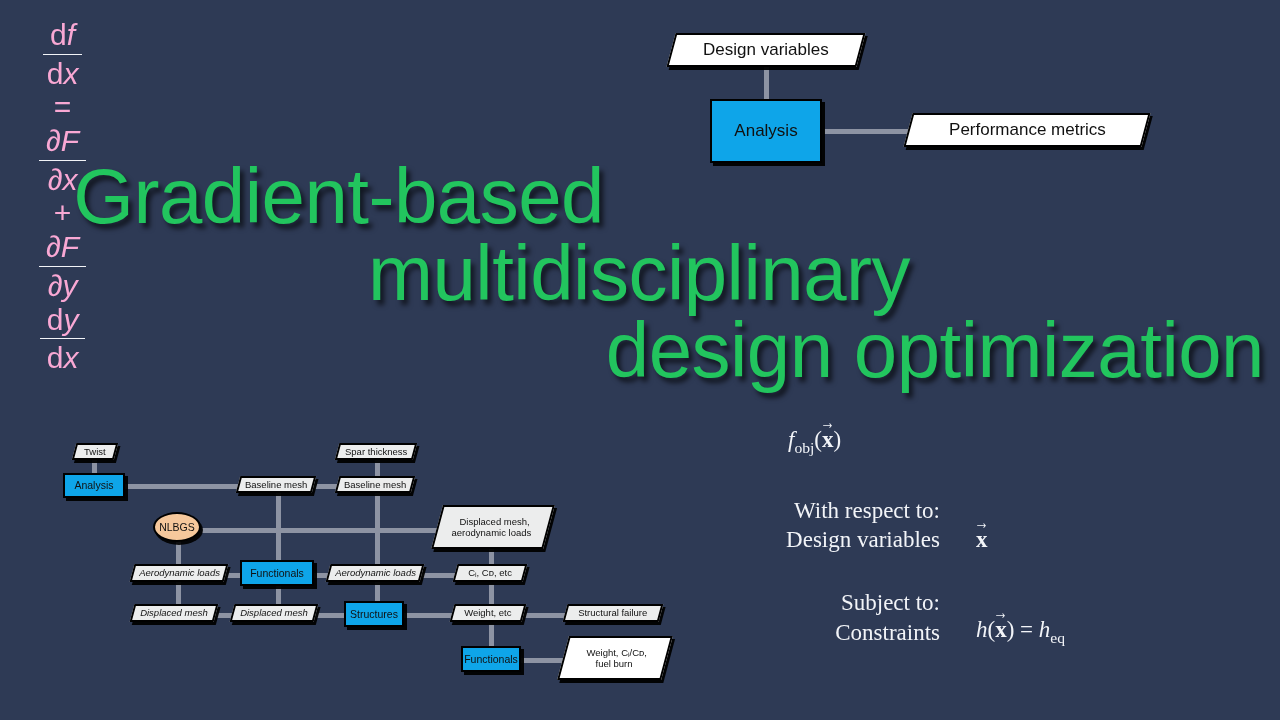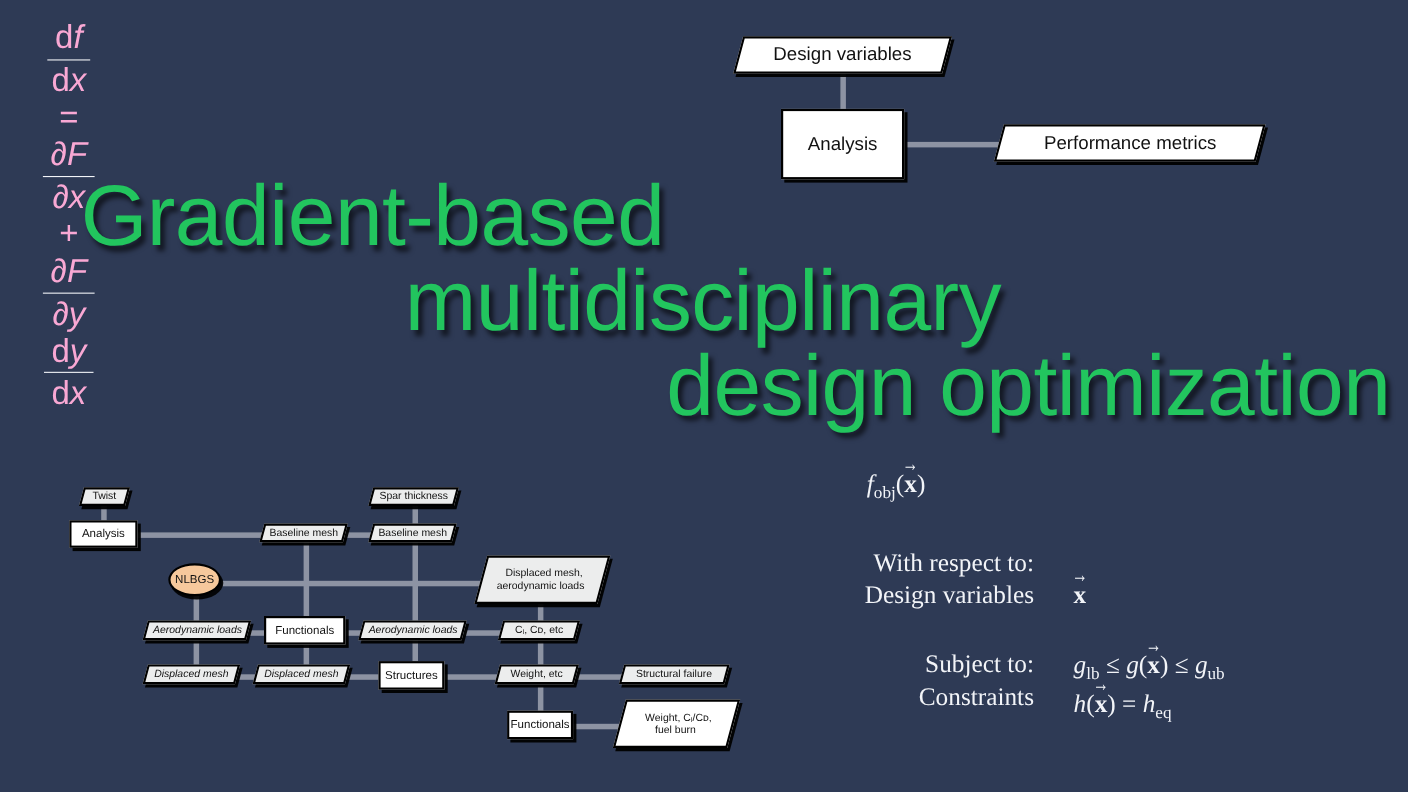--- a/index.html
+++ b/index.html
@@ -91,21 +91,21 @@
   .par {
     background: #eceded;
     border: 2.5px solid #000000;
     transform: skewX(-15deg);
     box-shadow: 3px 3px 0 rgba(0,0,0,0.95);
   }
   .par > span { transform: skewX(15deg); display: block; }
   .par.white { background: #ffffff; }
   
   .rect {
-    background: #ffffff;
+    background: #0ea5e9;
     border: 2.5px solid #000000;
     box-shadow: 3px 3px 0 rgba(0,0,0,0.95);
   }
   
   .ellip {
     background: #f6c89c;
     border: 2.5px solid #000000;
     border-radius: 50% / 50%;
     box-shadow: 2px 3px 0 rgba(0,0,0,0.9);
   }
@@ -337,19 +337,18 @@
     <div class="opt-row" id="row-wrt">
       <div class="opt-label">With respect to:
 Design variables</div>
       <div class="opt-math"><span class="vecx">x</span></div>
     </div>
 
     <div class="opt-row" id="row-subject">
       <div class="opt-label">Subject to:
 Constraints</div>
       <div class="opt-math">
-        <div><span class="ital">g</span><span class="sub">lb</span> <span>≤</span> <span class="ital">g</span>(<span class="vecx">x</span>) <span>≤</span> <span class="ital">g</span><span class="sub">ub</span></div>
         <div><span class="ital">h</span>(<span class="vecx">x</span>) <span>=</span> <span class="ital">h</span><span class="sub">eq</span></div>
       </div>
     </div>
   </div>
 
 </div>
 
 </body></html>

